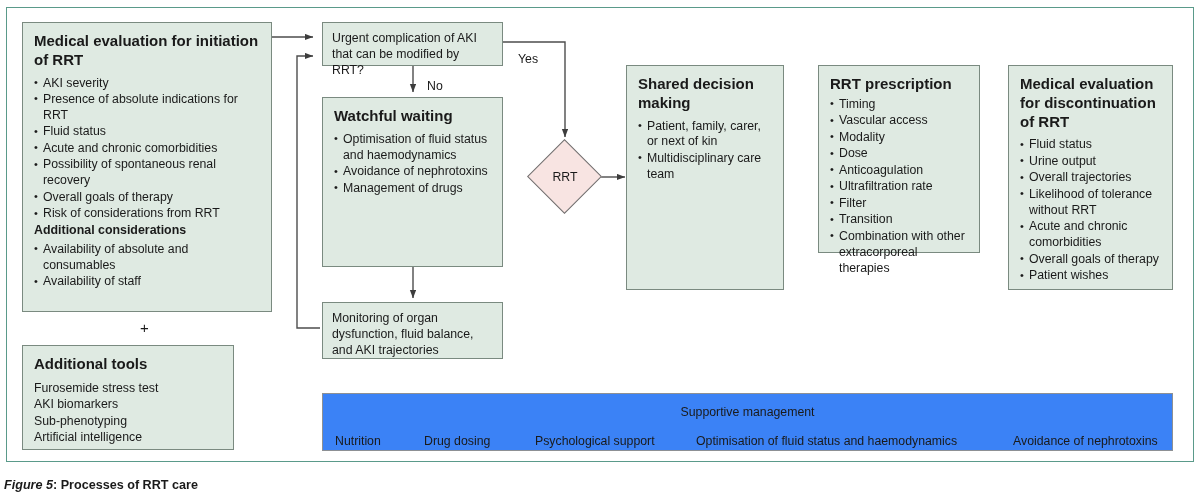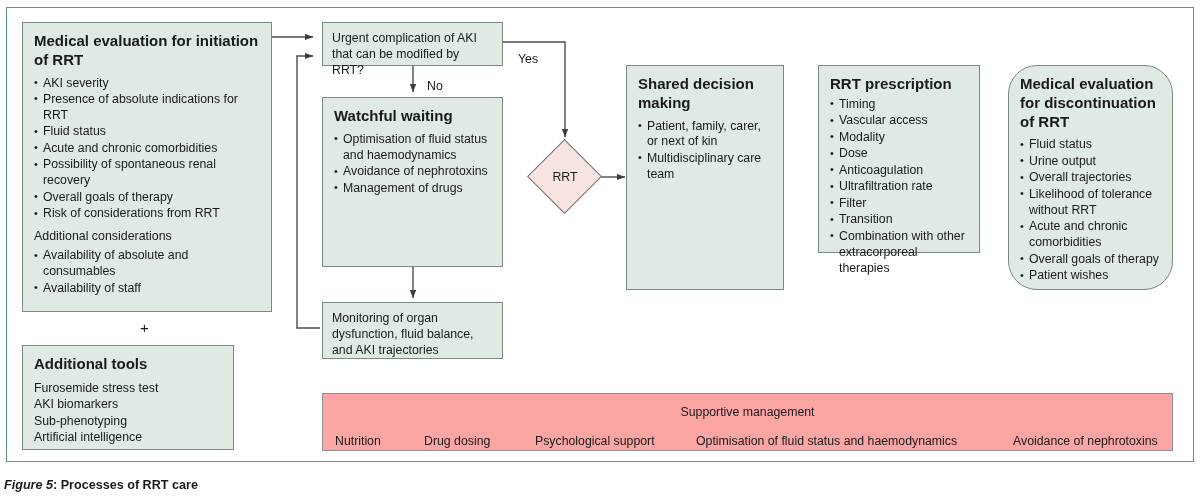--- a/index.html
+++ b/index.html
@@ -27,21 +27,21 @@
     position: absolute; left: 0; top: 0;
     width: 1200px; height: 498px;
     pointer-events: none;
   }
   .box {
     position: absolute;
     background: #dfeae2;
     border: 1.2px solid #7a8a80;
   }
   .box.gray {
-    background: #fca5a5;
+    background: #3b82f6;
     border: 1.2px solid #8d9094;
   }
   .box-inner {
     padding: 9px 11px 8px 11px;
     height: 100%;
   }
   .b-title {
     font-weight: bold;
     font-size: 15px;
     line-height: 1.25;
@@ -67,23 +67,23 @@
   .plainlist {
     list-style: none;
     font-size: 12.3px;
     line-height: 1.34;
   }
   .plaintext {
     font-size: 12.3px;
     line-height: 1.32;
   }
   .sub-head {
-    font-weight: normal;
+    font-weight: bold;
     font-size: 12.4px;
-    margin-top: 7px;
+    margin-top: 0;
     margin-bottom: 5px;
   }
   
   .diamond-wrap {
     position: absolute;
     left: 528px; top: 140px;
     width: 74px; height: 74px;
   }
   .diamond-shape {
     position: absolute;
@@ -250,21 +250,21 @@
         <li>Dose</li>
         <li>Anticoagulation</li>
         <li>Ultrafiltration rate</li>
         <li>Filter</li>
         <li>Transition</li>
         <li>Combination with other extracorporeal therapies</li>
       </ul>
     </div>
   </div>
 
-  <div class="box" style="left:1008px; top:65px; width:165px; height:225px;border-radius:29px;">
+  <div class="box" style="left:1008px; top:65px; width:165px; height:225px;">
     <div class="box-inner">
       <div class="b-title">Medical evaluation for discontinuation of RRT</div>
       <ul class="blist">
         <li>Fluid status</li>
         <li>Urine output</li>
         <li>Overall trajectories</li>
         <li>Likelihood of tolerance without RRT</li>
         <li>Acute and chronic comorbidities</li>
         <li>Overall goals of therapy</li>
         <li>Patient wishes</li>

